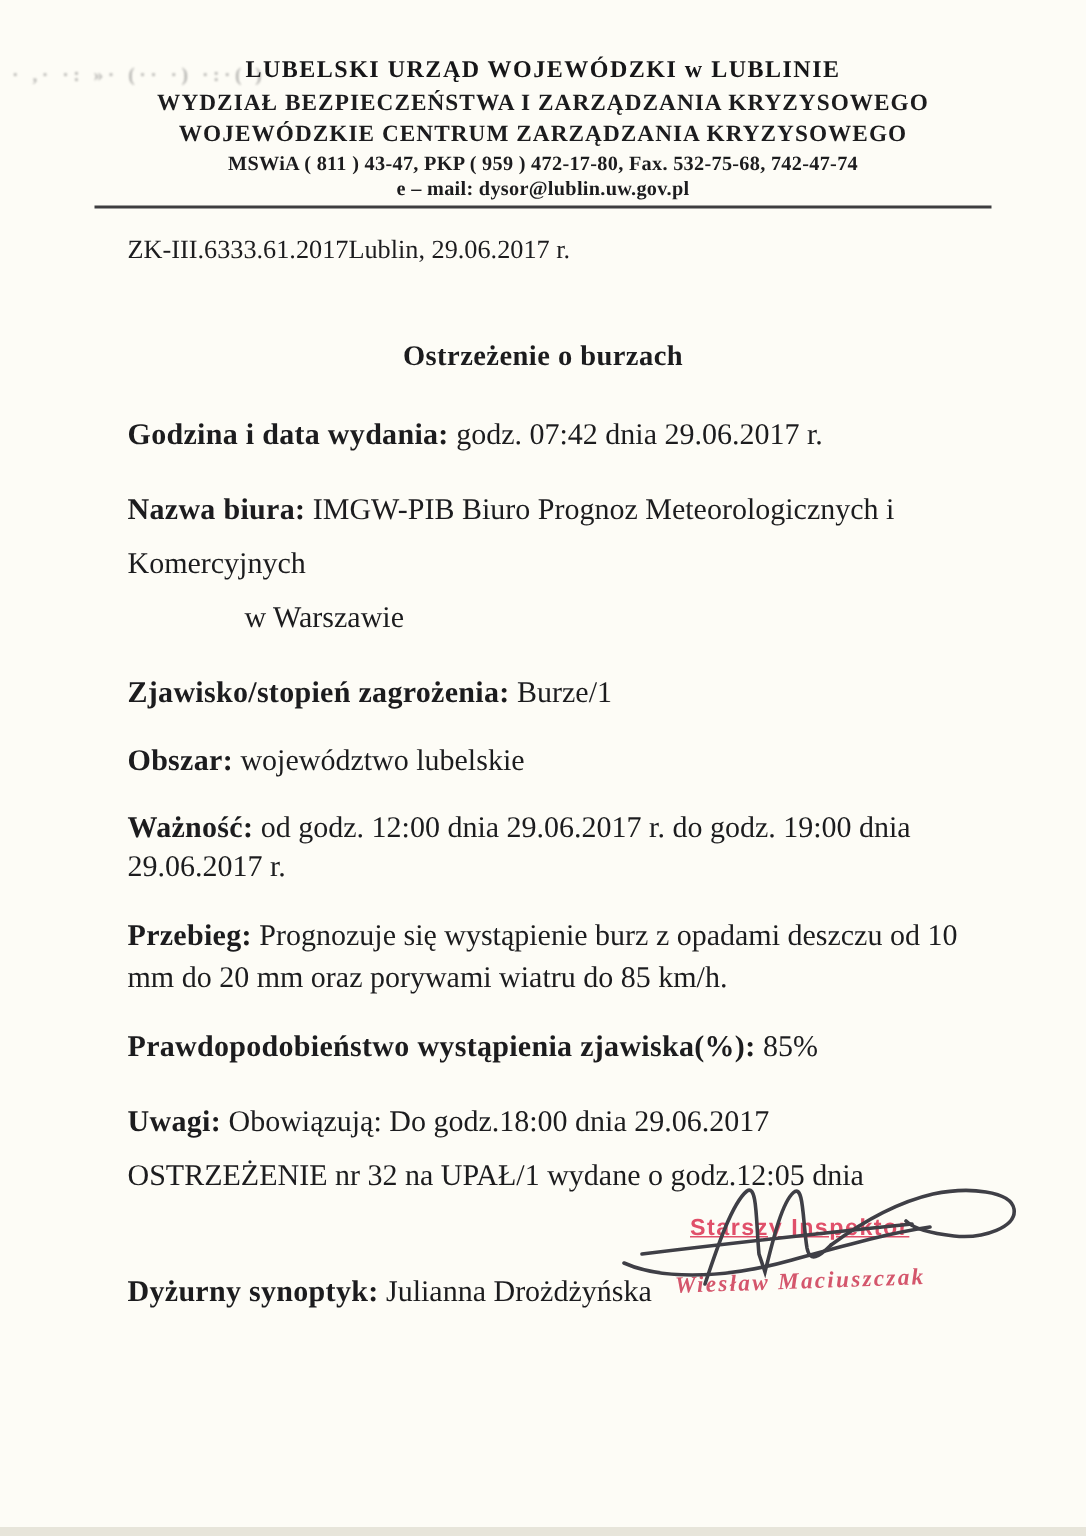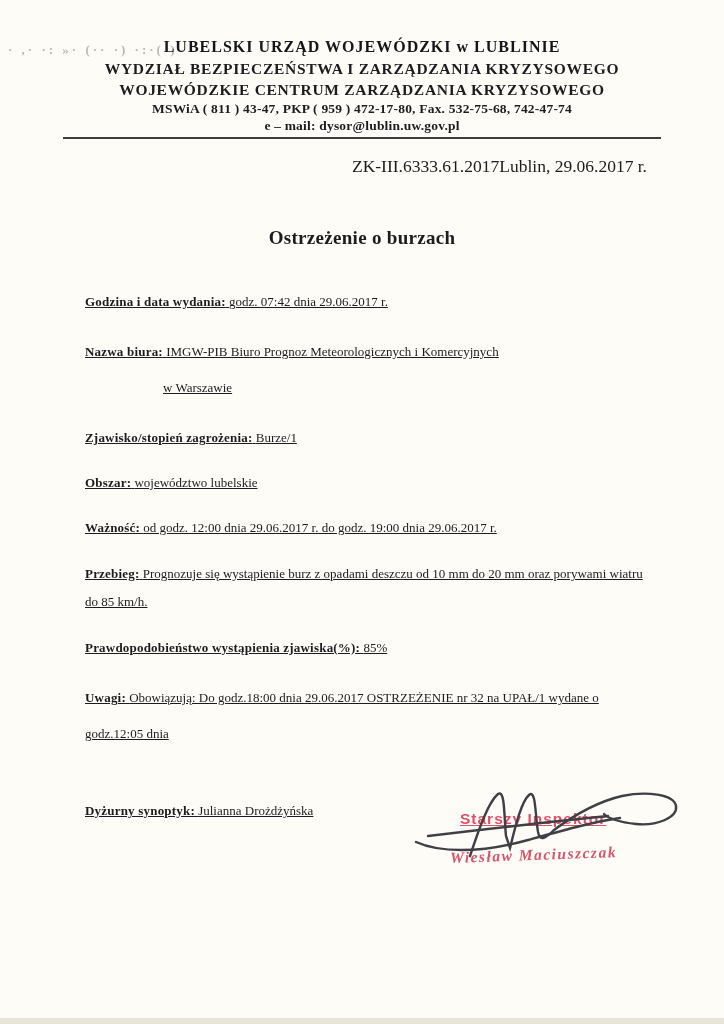--- a/index.html
+++ b/index.html
@@ -45,32 +45,32 @@
     line-height: 17px; letter-spacing: 0.2px;
   }
   .head-rule {
     width: 598px;
     margin: 3px 0 0 63px;
     border: none;
     border-top: 2px solid #3e3e40;
   }
   .ref-row {
     display: flex;
-    justify-content: flex-end;
+    justify-content: flex-start;
     margin: 17px 77px 0 85px;
     font-size: 17.5px;
   }
   .doc-title {
     margin-top: 50px;
     text-align: center;
     font-size: 19px;
     font-weight: bold;
     letter-spacing: 0.3px;
   }
-  .body-text { margin: 40px 78px 0 85px; font-size: 13px; text-decoration: underline; }
+  .body-text { margin: 28px 78px 0 85px; font-size: 20px; }
   .field { margin: 0 0 19px 0; line-height: 26px; }
   .field b { letter-spacing: 0.2px; }
   .field .cont { display: block; padding-left: 78px; }
   .lh-wide { line-height: 36px; }
   .lh-med { line-height: 28px; }
   .mt-large { margin-top: 46px; }
   .sign-block {
     position: absolute;
     left: 408px; top: 780px;
     width: 290px; height: 105px;

